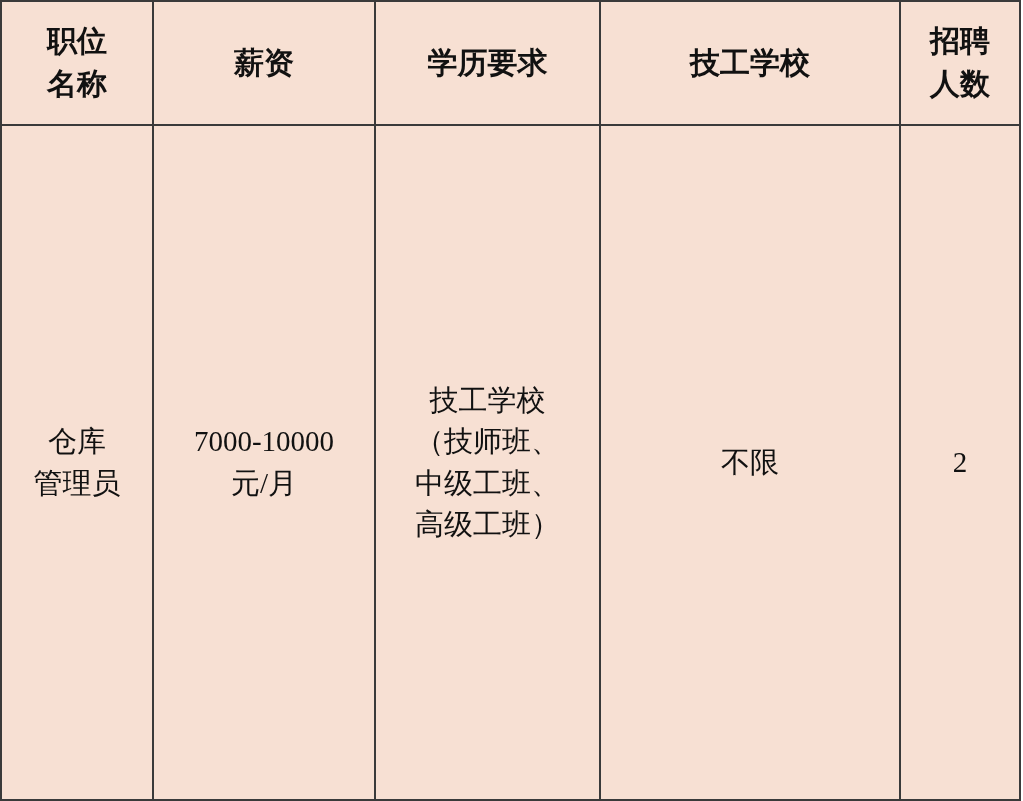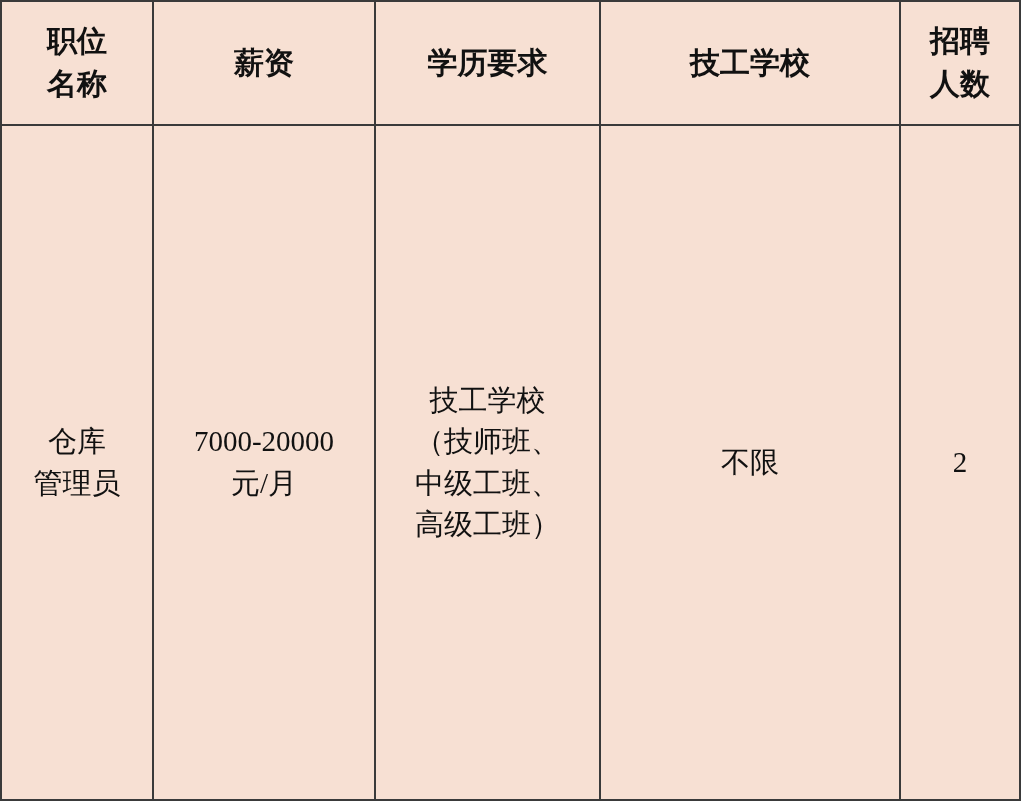--- a/index.html
+++ b/index.html
@@ -72,21 +72,21 @@
       <th class="cell-multiline">学历要求</th>
       <th class="cell-multiline">技工学校</th>
       <th class="cell-multiline">招聘
 人数</th>
     </tr>
   </thead>
   <tbody>
     <tr>
       <td class="cell-multiline">仓库
 管理员</td>
-      <td class="cell-multiline num">7000-20000
+      <td class="cell-multiline num">7000-10000
 元/月</td>
       <td class="cell-multiline">技工学校
 （技师班、
 中级工班、
 高级工班）</td>
       <td class="cell-multiline">不限</td>
       <td class="cell-multiline num">2</td>
     </tr>
   </tbody>
 </table>

